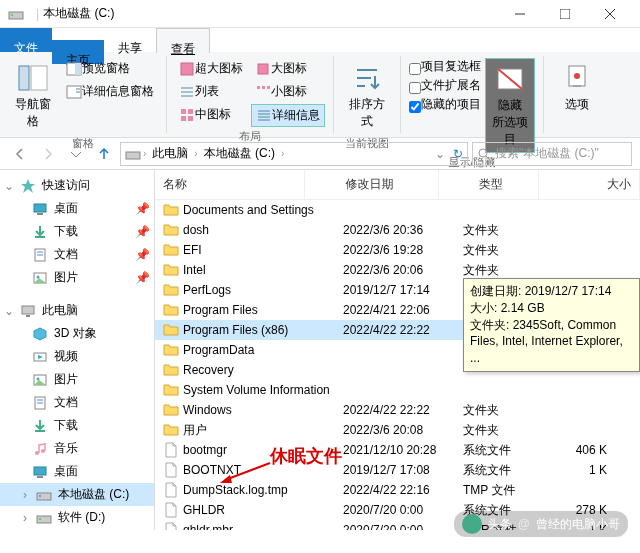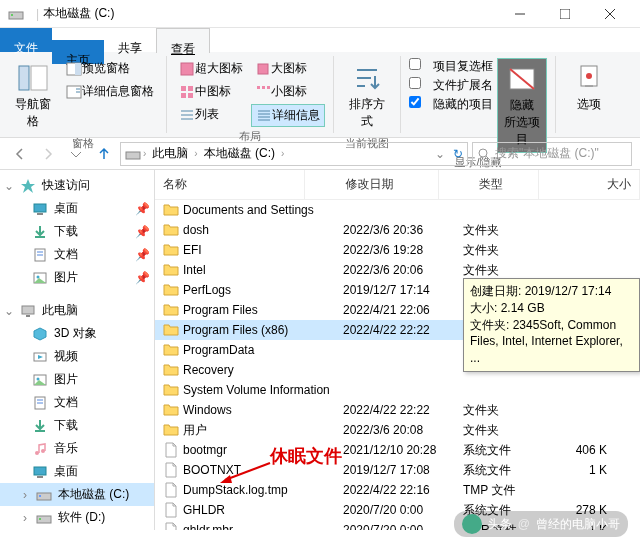--- a/index.html
+++ b/index.html
@@ -18,21 +18,21 @@
 .menu-tab.active { background: #f5f6f7; border-top: 1px solid #ccc; border-left: 1px solid #ccc; border-right: 1px solid #ccc; text-decoration: underline; }
 
 .ribbon { height: 86px; background: #f5f6f7; border-bottom: 1px solid #ddd; display: flex; padding: 4px 0; }
 .ribbon-group { border-right: 1px solid #ddd; padding: 2px 8px; display: flex; flex-direction: column; }
 .ribbon-group-content { flex: 1; display: flex; align-items: flex-start; gap: 4px; }
 .ribbon-group-label { text-align: center; font-size: 11px; color: #666; margin-top: 2px; }
 .ribbon-big-btn { display: flex; flex-direction: column; align-items: center; padding: 4px; width: 50px; text-align: center; font-size: 11px; }
 .ribbon-big-btn .ico { width: 32px; height: 32px; margin-bottom: 2px; }
 .ribbon-small-btn { display: flex; align-items: center; padding: 2px 4px; font-size: 11px; }
 .ribbon-col { display: flex; flex-direction: column; gap: 2px; }
-.chk { display: flex; align-items: flex-start; gap: 12px; font-size: 11px; }
+.chk { display: flex; align-items: flex-end; gap: 0; font-size: 11px; }
 .chk input { width: 12px; height: 12px; }
 
 .navbar { height: 32px; display: flex; align-items: center; padding: 4px 8px; gap: 4px; background: #fff; border-bottom: 1px solid #ddd; }
 .nav-btn { width: 24px; height: 24px; display: flex; align-items: center; justify-content: center; color: #999; border-radius: 2px; }
 .nav-btn.blue { color: #1979ca; }
 .addr-bar { flex: 1; height: 24px; border: 1px solid #ccc; display: flex; align-items: center; padding: 0 4px; gap: 2px; }
 .addr-seg { padding: 2px 4px; font-size: 12px; }
 .addr-sep { color: #999; font-size: 10px; }
 .search-box { width: 160px; height: 24px; border: 1px solid #ccc; display: flex; align-items: center; padding: 0 4px; color: #999; }
 
@@ -145,34 +145,34 @@
     <div class="ribbon-group-content">
       <div class="ribbon-col">
         <div class="ribbon-small-btn">
             <svg width="16" height="16">
               <rect x="2" y="2" width="12" height="12" fill="#e8a" stroke="#c68"></rect>
             </svg>
             <span>超大图标</span>
           </div>
         <div class="ribbon-small-btn">
             <svg width="16" height="16">
+              <line x1="2" y1="4" x2="14" y2="4" stroke="#58a"></line>
+              <line x1="2" y1="8" x2="14" y2="8" stroke="#58a"></line>
+              <line x1="2" y1="12" x2="14" y2="12" stroke="#58a"></line>
+            </svg>
+            <span>列表</span>
+          </div>
+        <div class="ribbon-small-btn">
+            <svg width="16" height="16">
               <rect x="2" y="2" width="5" height="5" fill="#e8a"></rect>
               <rect x="9" y="2" width="5" height="5" fill="#e8a"></rect>
               <rect x="2" y="9" width="5" height="5" fill="#e8a"></rect>
               <rect x="9" y="9" width="5" height="5" fill="#e8a"></rect>
             </svg>
             <span>中图标</span>
-          </div>
-        <div class="ribbon-small-btn">
-            <svg width="16" height="16">
-              <line x1="2" y1="4" x2="14" y2="4" stroke="#58a"></line>
-              <line x1="2" y1="8" x2="14" y2="8" stroke="#58a"></line>
-              <line x1="2" y1="12" x2="14" y2="12" stroke="#58a"></line>
-            </svg>
-            <span>列表</span>
           </div>
       </div>
       <div class="ribbon-col">
         <div class="ribbon-small-btn">
             <svg width="16" height="16">
               <rect x="3" y="3" width="10" height="10" fill="#e8a" stroke="#c68"></rect>
             </svg>
             <span>大图标</span>
           </div>
         <div class="ribbon-small-btn">

